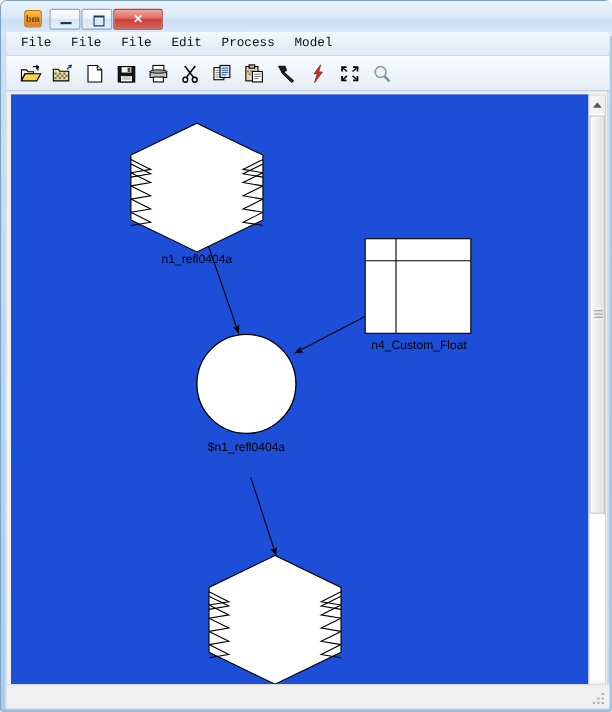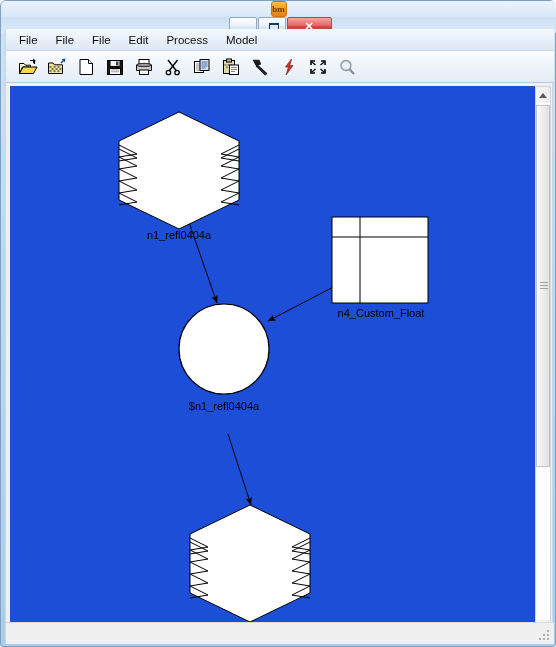--- a/index.html
+++ b/index.html
@@ -29,24 +29,23 @@
 
   
   .titlebar {
     position: absolute;
     left: 0; top: 0;
     width: 556px;
     height: 32px;
     box-sizing: border-box;
     display: flex;
     align-items: center;
-    padding-left: 5px;
+    padding-left: 21px;
     border-radius: 5px 5px 0 0;
     background: linear-gradient(to bottom, #e9f2fb 0%, #dbeaf8 45%, #cde0f4 52%, #d9e9f8 100%);
-    flex-direction: column;
   }
   .app-icon {
     width: 16px; height: 16px;
     border-radius: 3px;
     background: linear-gradient(to bottom, #f7c24a 0%, #ef9a21 50%, #e0811a 100%);
     border: 1px solid #c77411;
     box-sizing: border-box;
     color: #6b3c05;
     font-size: 9px;
     font-weight: bold;
@@ -134,21 +133,21 @@
     align-items: center;
     background: linear-gradient(to bottom, #f4f8fc 0%, #e8f0f9 50%, #dde9f5 100%);
     border-bottom: 1px solid #c9d8e6;
     padding-left: 4px;
   }
   .menu-item {
     font-size: 11.5px;
     color: #0c0c0c;
     padding: 3px 9px 3px 9px;
     cursor: default;
-    font-family: Liberation Sans, sans-serif;
+    font-family: Liberation Mono, monospace;
   }
 
   
   .toolbar {
     position: absolute;
     left: 0; top: 22px;
     width: 548px;
     height: 32px;
     box-sizing: border-box;
     display: flex;

